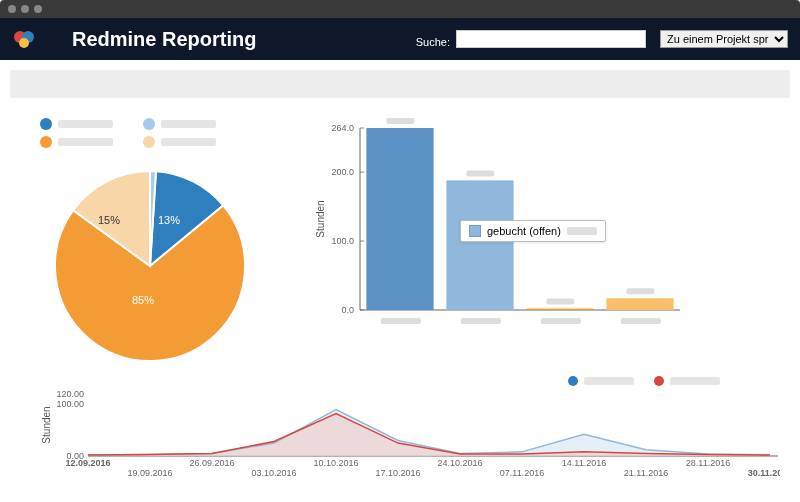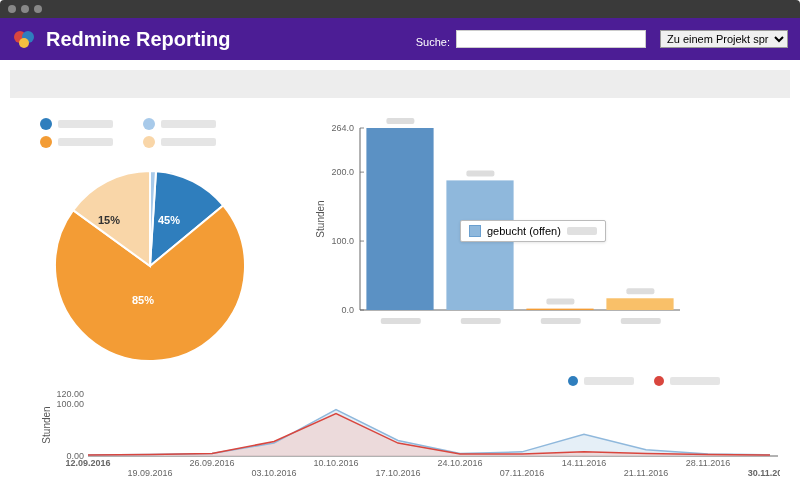--- a/index.html
+++ b/index.html
@@ -1,19 +1,19 @@
 <!DOCTYPE html>
 <html><head>
 <meta charset="utf-8">
 <style>
 * { margin: 0; padding: 0; box-sizing: border-box; }
 body { font-family: Arial, sans-serif; font-size: 12px; background: #fff; width: 800px; height: 502px; overflow: hidden; }
 .window-chrome { background: #3a3a3a; height: 18px; display: flex; align-items: center; padding-left: 8px; gap: 5px; border-radius: 4px 4px 0 0; }
 .dot { width: 8px; height: 8px; border-radius: 50%; background: #888; }
-.header { background: #4c1d95; color: #fff; height: 42px; display: flex; align-items: center; padding: 0 12px; }
+.header { background: #0f172a; color: #fff; height: 42px; display: flex; align-items: center; padding: 0 12px; gap: 26px; }
 .logo { width: 24px; height: 24px; margin-right: 10px; position: relative; }
 .title { font-size: 20px; font-weight: bold; flex: 1; }
 .search-wrap { display: flex; align-items: flex-end; gap: 6px; }
 .search-label { font-size: 11px; color: #fff; }
 .search-input { width: 190px; height: 18px; border: 1px solid #ccc; padding: 1px 4px; font-size: 11px; }
 .project-jump { height: 18px; border: 1px solid #999; font-size: 11px; background: #f0f0f0; margin-left: 8px; padding: 0 2px; width: 128px; }
 .content { background: #fff; padding: 10px; }
 .grey-bar { background: #ededed; height: 28px; margin-bottom: 10px; }
 .dashboard { display: flex; gap: 20px; padding: 10px 30px 5px 30px; align-items: flex-start; }
 .pie-panel { width: 250px; }
@@ -26,21 +26,21 @@
 .bar-svg { display: block; }
 .tooltip { position: absolute; background: #fff; border: 1px solid #bbb; border-radius: 2px; padding: 4px 8px; font-size: 11px; display: flex; align-items: center; gap: 6px; box-shadow: 0 1px 3px rgba(0,0,0,0.1); }
 .tooltip-sw { width: 12px; height: 12px; background: #8fb8dc; border: 1px solid #6a9fcf; }
 .tooltip-stub { width: 30px; height: 8px; background: #e0e0e0; border-radius: 2px; }
 .line-panel { padding: 5px 30px 0 30px; }
 .line-legend { display: flex; justify-content: flex-end; gap: 20px; margin-bottom: 4px; padding-right: 40px; }
 .line-leg-item { display: flex; align-items: center; gap: 6px; }
 .line-dot { width: 10px; height: 10px; border-radius: 50%; }
 .tick-text { font-size: 9px; fill: #666; }
 .axis-title { font-size: 10px; fill: #555; }
-.pie-pct { position: absolute; font-size: 11px; color: #333; font-weight: bold; }
+.pie-pct { position: absolute; font-size: 11px; color: #333; }
 </style>
 </head>
 <body>
 
 <div class="window-chrome">
   <div class="dot"></div>
   <div class="dot"></div>
   <div class="dot"></div>
 </div>
 
@@ -90,21 +90,21 @@
       </div>
       <div class="pie-wrap">
         <svg id="pie-svg" width="200" height="200" viewBox="0 0 200 200">
             <path d="M100,100 L105.96509935528479,5.187460799314195 A95,95 0 0 1 173.19875806369998,39.444720973874475 Z" fill="#2f7ebd" stroke="#fff" stroke-width="2"></path>
             <path d="M100,100 L173.19875806369998,39.444720973874475 A95,95 0 1 1 23.143385534379988,44.16040103221506 Z" fill="#f39c35" stroke="#fff" stroke-width="2"></path>
             <path d="M100,100 L23.143385534379988,44.16040103221506 A95,95 0 0 1 99.99999999999999,5 Z" fill="#f9d6a8" stroke="#fff" stroke-width="2"></path>
             <path d="M100,100 L99.99999999999999,5 A95,95 0 0 1 105.9650993552848,5.187460799314195 Z" fill="#a8caea" stroke="#fff" stroke-width="2"></path>
           </svg>
         <span class="pie-pct" id="pct-71" style="left:82px;top:128px;color:#fff">85%</span>
         <span class="pie-pct" id="pct-15" style="left:48px;top:48px">15%</span>
-        <span class="pie-pct" id="pct-13" style="left:108px;top:48px;color:#fff">45%</span>
+        <span class="pie-pct" id="pct-13" style="left:108px;top:48px;color:#fff">13%</span>
       </div>
     </div>
 
     <div class="bar-panel">
       <svg id="bar-svg" class="bar-svg" width="380" height="220">
           <text x="44" y="195" text-anchor="end" class="tick-text">0.0</text>
           <line x1="50" x2="54" y1="192" y2="192" stroke="#888"></line>
           <text x="44" y="126.06060606060606" text-anchor="end" class="tick-text">100.0</text>
           <line x1="50" x2="54" y1="123.06060606060606" y2="123.06060606060606" stroke="#888"></line>
           <text x="44" y="57.121212121212125" text-anchor="end" class="tick-text">200.0</text>

